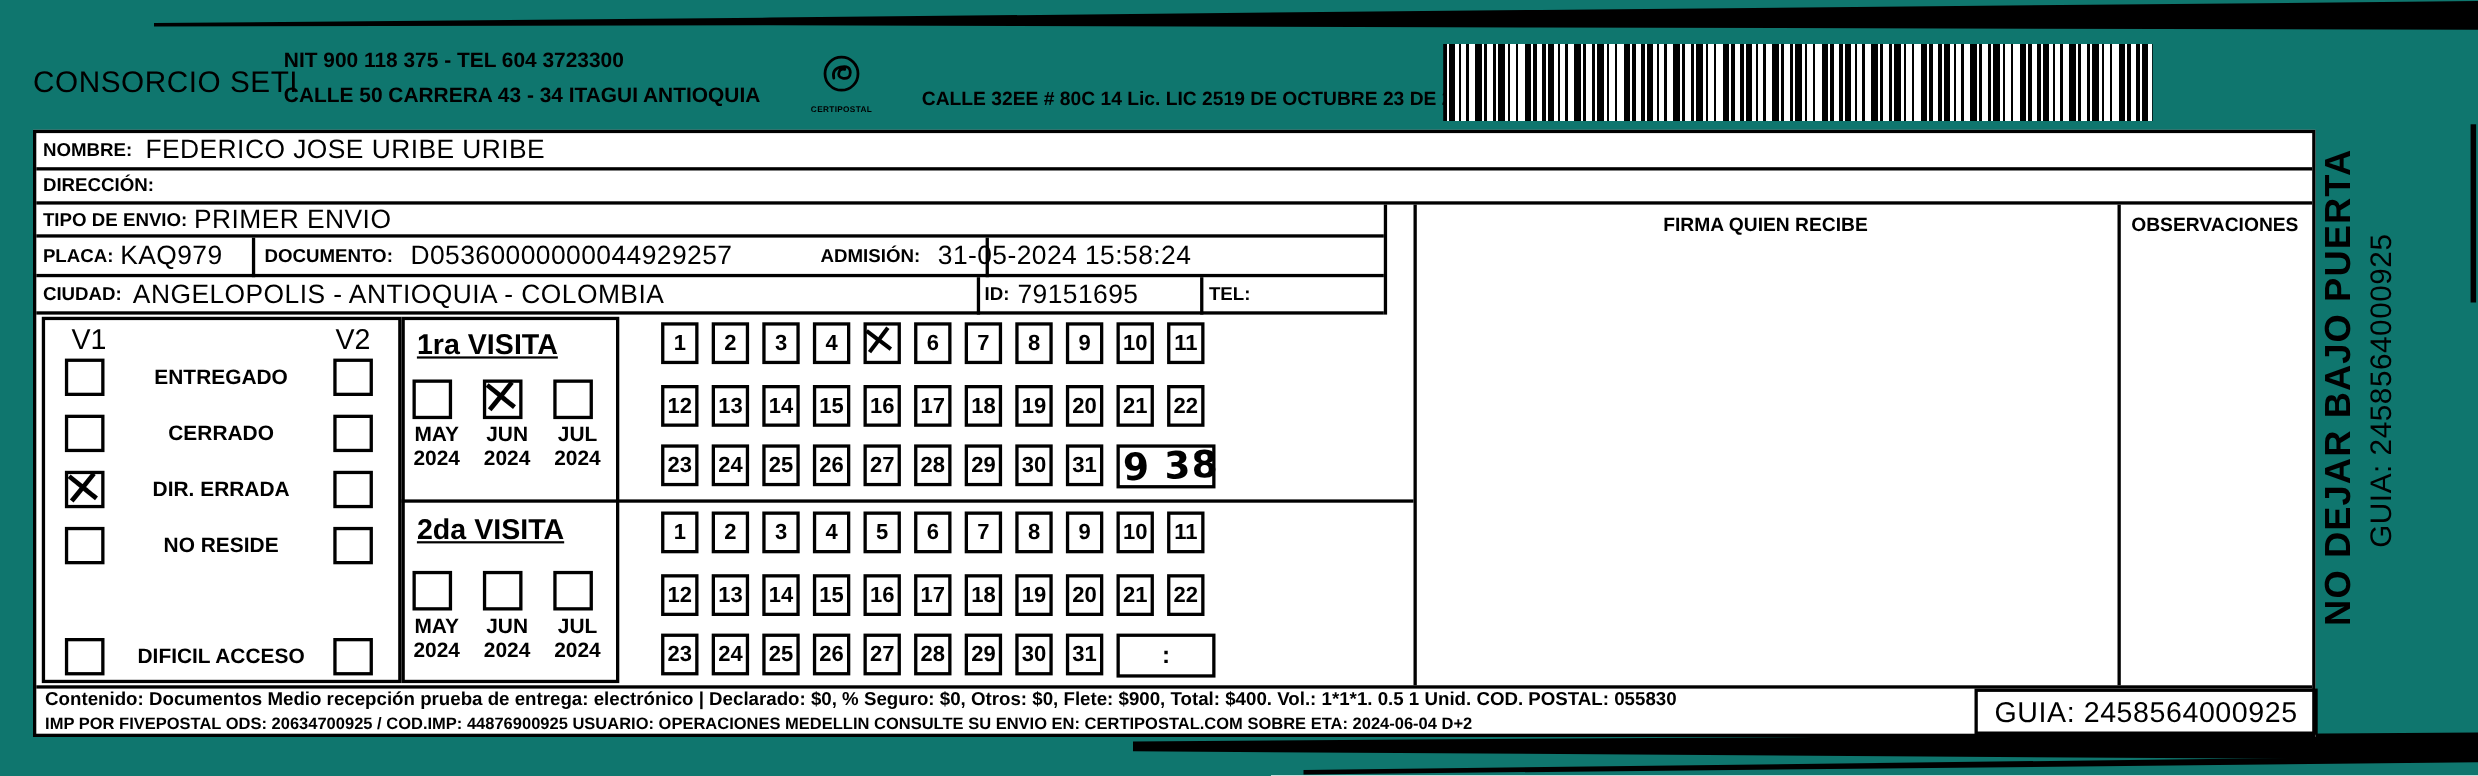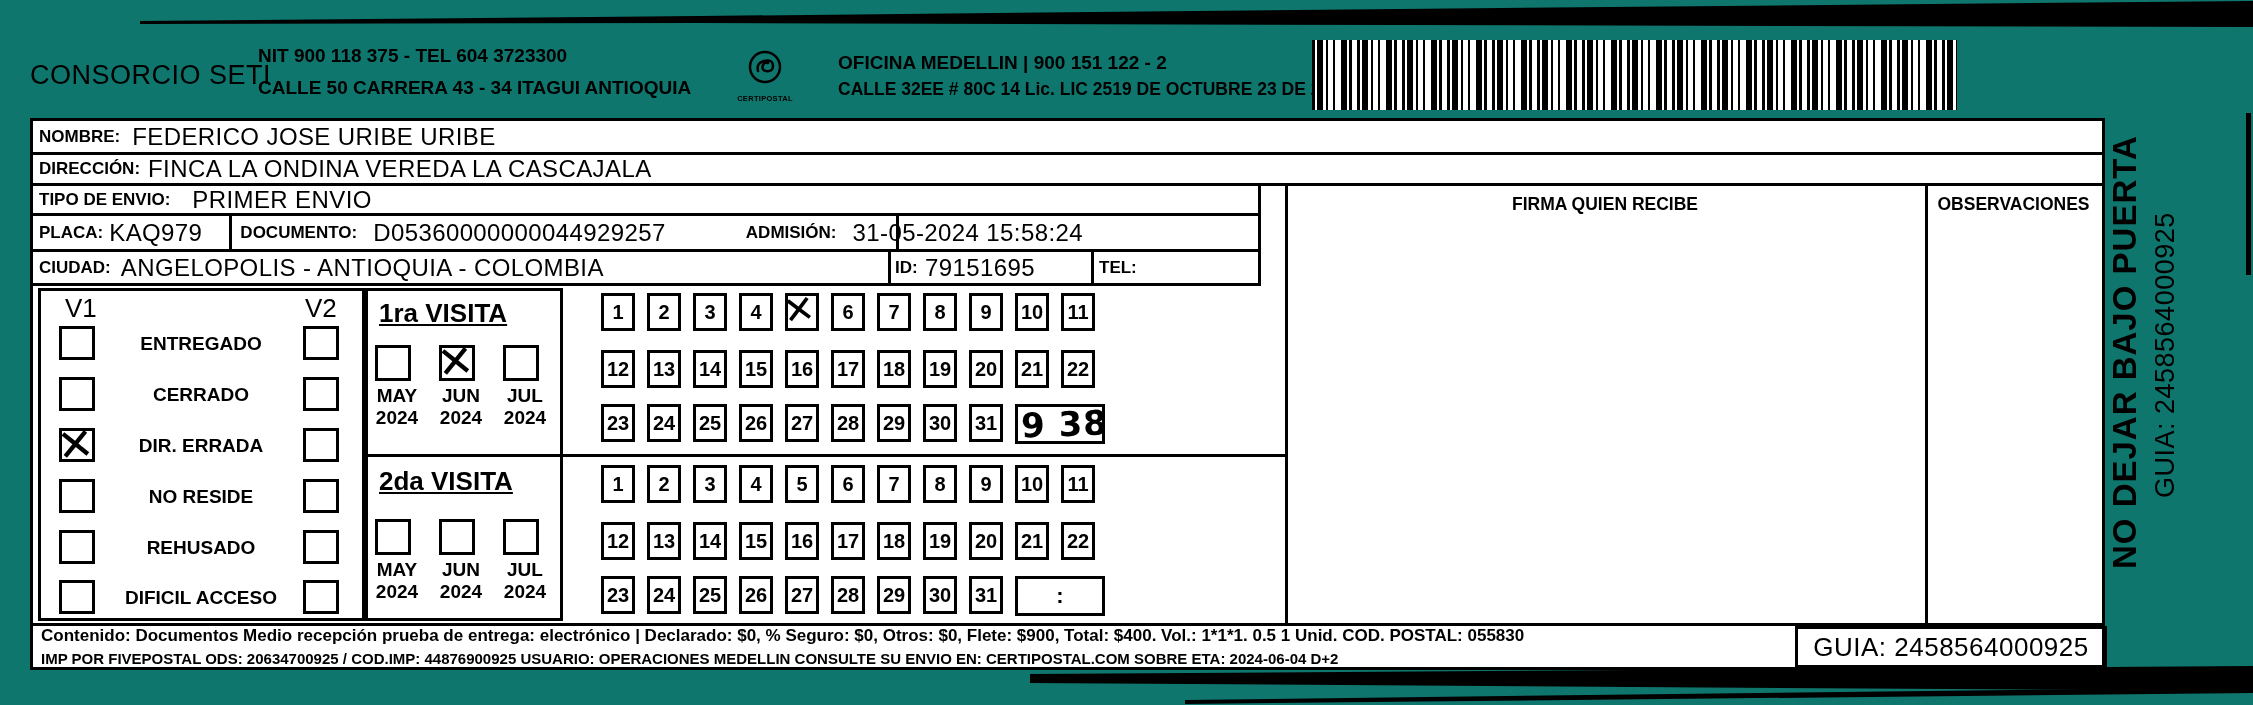--- a/index.html
+++ b/index.html
@@ -96,39 +96,37 @@
   <div class="abs hdr-small" style="left:258px; top:76px;">CALLE 50 CARRERA 43 - 34 ITAGUI ANTIOQUIA</div>
 
   <div class="abs logo-wrap" style="left:735px; top:48px;">
     <svg width="42" height="42" viewBox="0 0 42 42">
       <circle cx="21" cy="19" r="15" fill="none" stroke="#000" stroke-width="2.5"></circle>
       <path d="M14 23 q-2 -8 6 -10 q9 -2 9 5 q0 6 -7 5 q-5 -1 -3 -6 q1 -3 5 -2" fill="none" stroke="#000" stroke-width="2.5" stroke-linecap="round"></path>
     </svg>
     <div class="logo-cap">CERTIPOSTAL</div>
   </div>
 
-  <div class="abs hdr-small" style="left:838px; top:51px;">OFICINA MEDELLIN | 900 151 122 - 2</div>
   <div class="abs hdr-small2" style="left:838px; top:79px;">CALLE 32EE # 80C 14 Lic. LIC 2519 DE OCTUBRE 23 DE 2015</div>
 
   <div class="barcode"></div>
 
   <div class="doc-table">
 
     <div class="row" style="top:0; width:2069px; height:34px;">
       <span class="lbl" style="margin-left:6px;">NOMBRE:</span>
       <span class="val" style="margin-left:12px;">FEDERICO JOSE URIBE URIBE</span>
     </div>
     <div class="row" style="top:34px; width:2069px; height:31px;">
       <span class="lbl" style="margin-left:6px;">DIRECCIÓN:</span>
-      <span class="val" style="margin-left:8px;">FINCA LA ONDINA VEREDA LA CASCAJALA</span>
     </div>
 
     <div class="row" style="top:65px; width:1225px; height:30px;">
       <span class="lbl" style="margin-left:6px;">TIPO DE ENVIO:</span>
-      <span class="val" style="margin-left:22px;">PRIMER ENVIO</span>
+      <span class="val" style="margin-left:6px;">PRIMER ENVIO</span>
     </div>
     <div class="row" style="top:95px; width:1225px; height:36px;">
       <span class="lbl" style="margin-left:6px;">PLACA:</span>
       <span class="val" style="margin-left:6px;">KAQ979</span>
       <span class="lbl" style="margin-left:38px;">DOCUMENTO:</span>
       <span class="val" style="margin-left:16px;">D05360000000044929257</span>
       <span class="lbl" style="margin-left:80px;">ADMISIÓN:</span>
       <span class="val" style="margin-left:16px;">31-05-2024 15:58:24</span>
     </div>
     <div class="row" style="top:131px; width:1225px; height:34px;">
@@ -170,25 +168,20 @@
       <div class="status-row" style="top:137px;">
         <div class="cb" style="left:18px;">
             <span class="mark">✕</span>
           </div>
         <div class="status-label">DIR. ERRADA</div>
         <div class="cb" style="left:262px;"></div>
       </div>
       <div class="status-row" style="top:188px;">
         <div class="cb" style="left:18px;"></div>
         <div class="status-label">NO RESIDE</div>
-        <div class="cb" style="left:262px;"></div>
-      </div>
-      <div class="status-row" style="top:239px;">
-        <div class="cb" style="left:18px;"></div>
-        <div class="status-label">REHUSADO</div>
         <div class="cb" style="left:262px;"></div>
       </div>
       <div class="status-row" style="top:289px;">
         <div class="cb" style="left:18px;"></div>
         <div class="status-label">DIFICIL ACCESO</div>
         <div class="cb" style="left:262px;"></div>
       </div>
     </div>
 
     <div class="visit-panel"></div>

